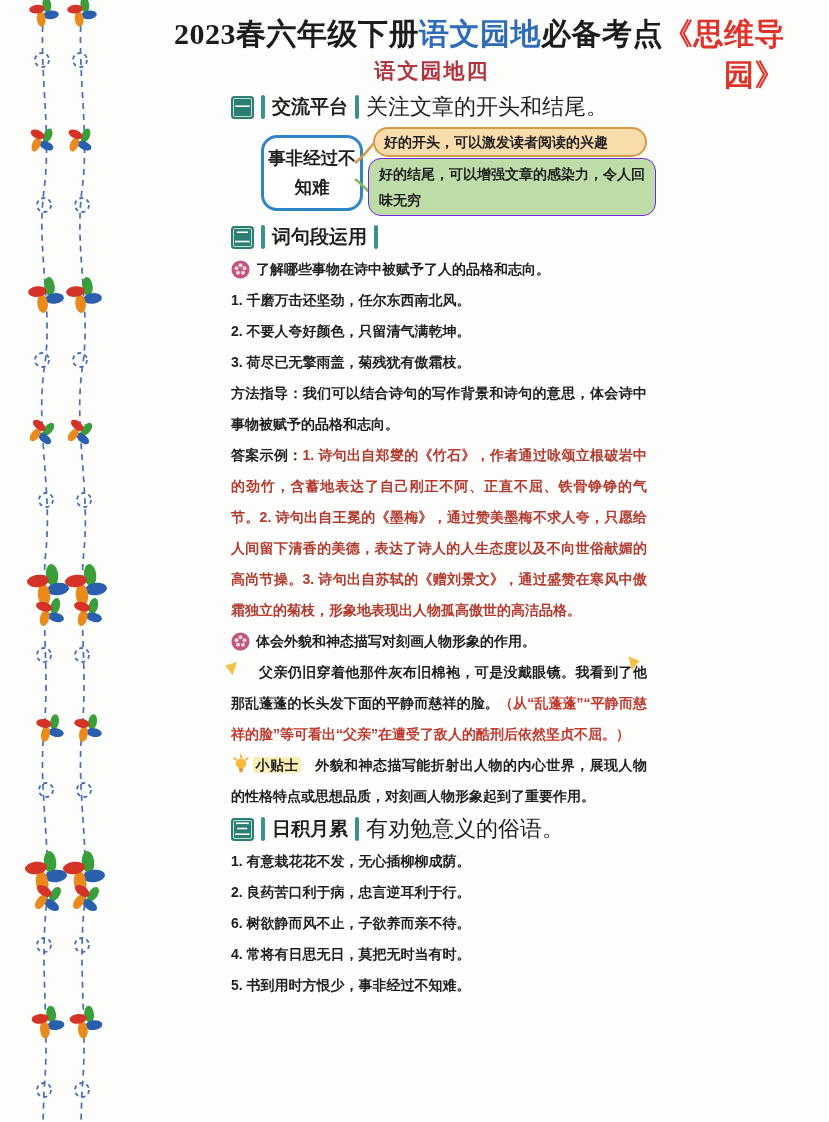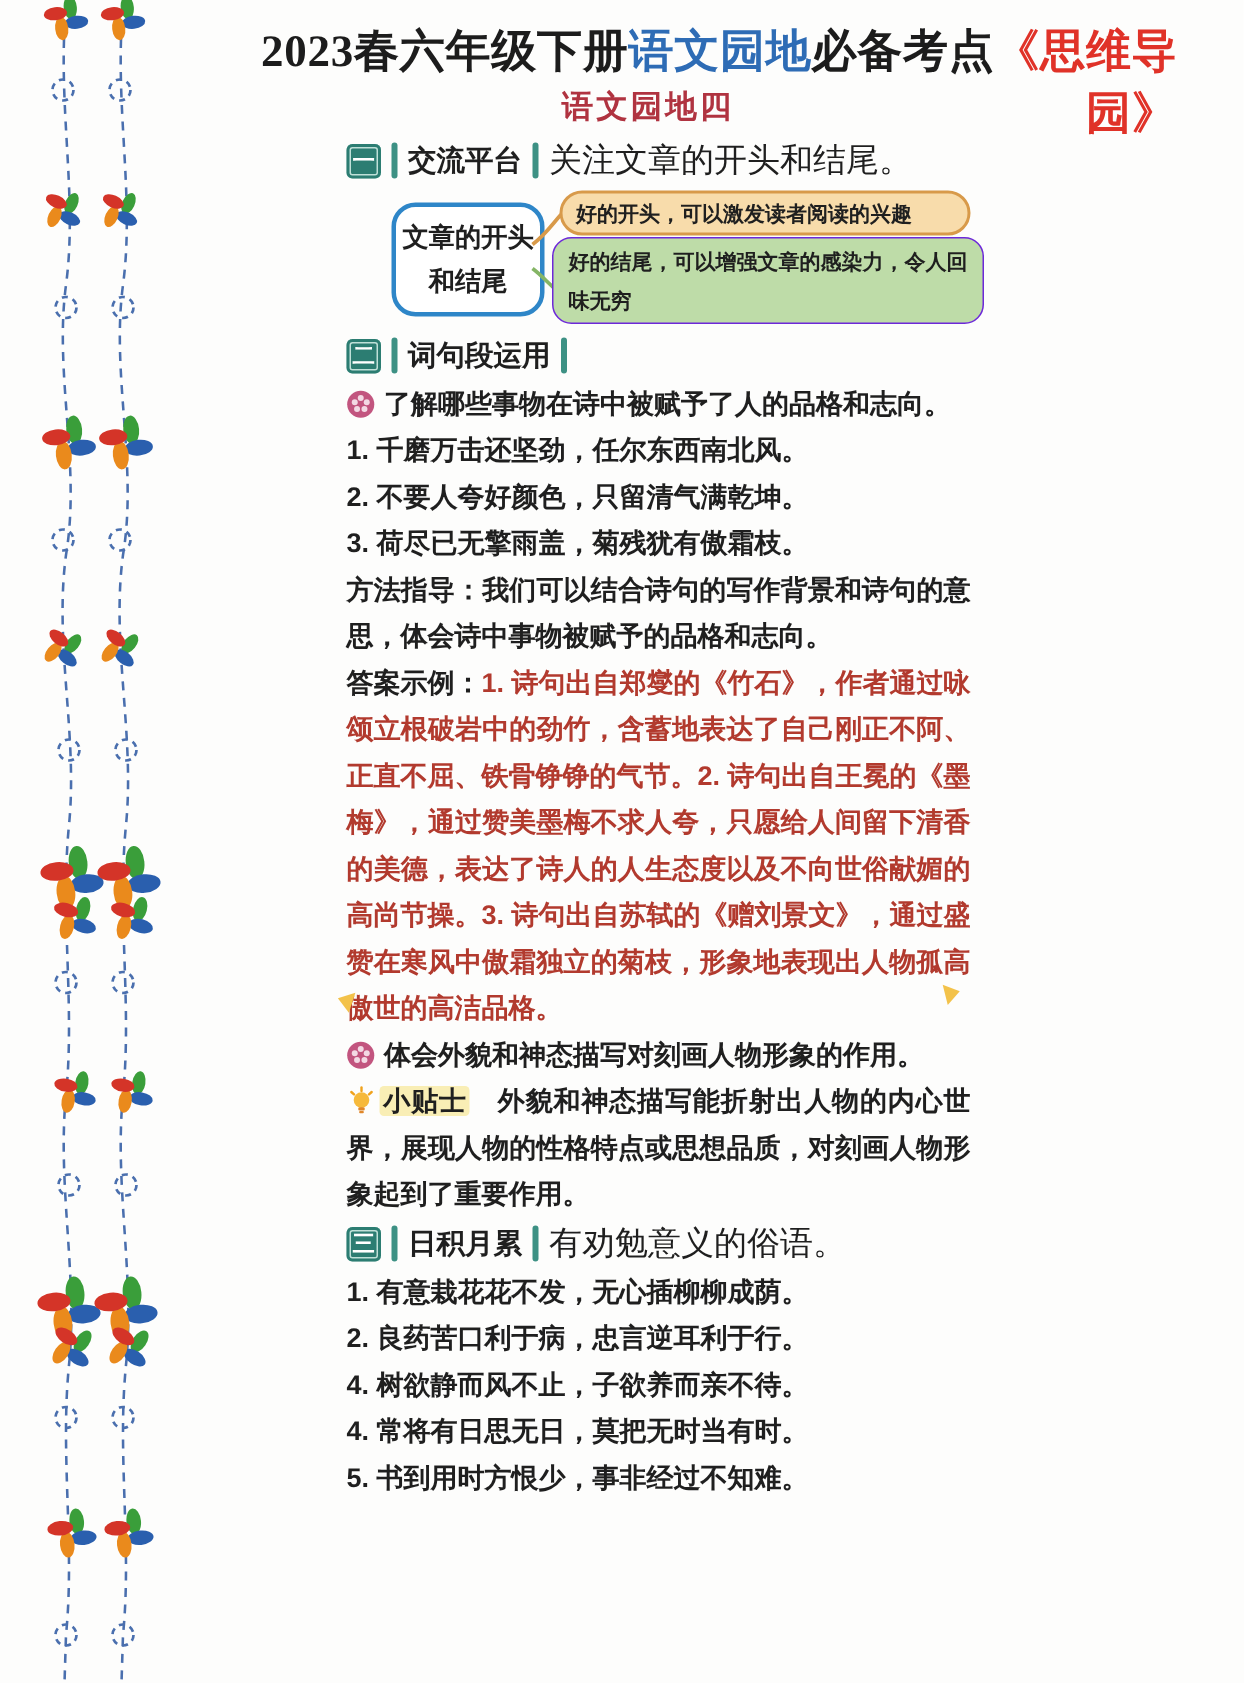--- a/index.html
+++ b/index.html
@@ -10,21 +10,21 @@
   .deco{position:absolute;left:8px;top:0;}
 
   
   .title{position:absolute;left:120px;top:14px;width:665px;text-align:right;
          font-family:"Liberation Serif",serif;font-size:30px;font-weight:700;letter-spacing:.5px;}
   .subtitle{position:absolute;left:132px;top:57px;width:600px;text-align:center;
             font-size:21px;font-weight:700;color:#b03340;letter-spacing:2px;}
 
   
   .content{position:absolute;left:231px;top:90px;width:416px;color:#1f1f1f;}
-  .content p{margin:0;font-size:18px;line-height:31px;font-weight:600;
+  .content p{margin:0;font-size:14px;line-height:31px;font-weight:600;
              text-align:justify;text-justify:inter-character;}
 
   .sec-head{display:flex;align-items:center;height:30px;margin-top:2px;}
   .sec-num{width:23px;height:23px;border-radius:4px;background:#2c7d72;color:#fff;
            font-size:15px;font-weight:700;display:flex;align-items:center;justify-content:center;
            box-shadow:inset 0 0 0 2px #2c7d72, inset 0 0 0 3px #bfe0d8;flex:0 0 auto;}
   .sec-bar{width:4px;height:24px;background:#3d9184;border-radius:2px;margin:0 7px;flex:0 0 auto;}
   .sec-title{font-size:19px;font-weight:700;text-align:center;}
   .sec-tag{font-size:22px;font-weight:400;}
 
@@ -127,21 +127,21 @@
 
     <div class="sec-head">
       <span class="sec-num">一</span>
       <span class="sec-bar"></span>
       <span class="sec-title">交流平台</span>
       <span class="sec-bar"></span>
       <span class="sec-tag">关注文章的开头和结尾。</span>
     </div>
 
     <div class="diagram">
-      <div class="bubble">文章的开头和结尾</div>
+      <div class="bubble">事非经过不知难</div>
       <svg class="connector" width="26" height="72" viewBox="0 0 26 72">
         <path d="M6,26 C14,20 18,14 25,6" fill="none" stroke="#d89a4a" stroke-width="2.5"></path>
         <path d="M6,42 C14,48 16,52 24,58" fill="none" stroke="#85b565" stroke-width="2.5"></path>
       </svg>
       <div class="branch1">好的开头，可以激发读者阅读的兴趣</div>
       <div class="branch2">好的结尾，可以增强文章的感染力，令人回味无穷</div>
     </div>
 
     <div class="sec-head" style="margin-bottom:2px;">
       <span class="sec-num">二</span>
@@ -181,20 +181,21 @@
             <circle cx="14.2" cy="8.6" r="2.1"></circle>
             <circle cx="12.6" cy="13.4" r="2.1"></circle>
           <circle cx="7.4" cy="13.4" r="2.1"></circle>
             <circle cx="5.8" cy="8.6" r="2.1"></circle>
         </g>
         <circle cx="10" cy="10" r="1.7" fill="#c2557f"></circle>
       </svg>
       <p style="font-weight:700;">体会外貌和神态描写对刻画人物形象的作用。</p>
     </div>
 
+    <p class="indent"><span>父亲仍旧穿着他那件灰布旧棉袍，可是没戴眼镜。我看到了他那乱蓬蓬的长头发下面的平静而慈祥的脸。</span><span class="redp">（从“乱蓬蓬”“平静而慈祥的脸”等可看出“父亲”在遭受了敌人的酷刑后依然坚贞不屈。）</span></p>
 
     <p><svg class="bulb" viewBox="0 0 20 19">
           <g stroke="#f0a21c" stroke-width="1.6" stroke-linecap="round">
             <line x1="10" y1="1" x2="10" y2="3.4"></line>
             <line x1="3.2" y1="4" x2="5" y2="5.6"></line>
             <line x1="16.8" y1="4" x2="15" y2="5.6"></line>
           </g>
           <circle cx="10" cy="9.4" r="5.2" fill="#f6b93b"></circle>
           <rect x="7.8" y="14.2" width="4.4" height="2.2" rx="1" fill="#e0872a"></rect>
           <rect x="8.4" y="16.6" width="3.2" height="1.6" rx="0.8" fill="#e0872a"></rect>
@@ -203,21 +204,21 @@
     <div class="sec-head" style="margin-bottom:2px;">
       <span class="sec-num">三</span>
       <span class="sec-bar"></span>
       <span class="sec-title">日积月累</span>
       <span class="sec-bar"></span>
       <span class="sec-tag">有劝勉意义的俗语。</span>
     </div>
 
     <p>1. 有意栽花花不发，无心插柳柳成荫。</p>
     <p>2. 良药苦口利于病，忠言逆耳利于行。</p>
-    <p>4. 树欲静而风不止，子欲养而亲不待。</p>
+    <p>6. 树欲静而风不止，子欲养而亲不待。</p>
     <p>4. 常将有日思无日，莫把无时当有时。</p>
     <p>5. 书到用时方恨少，事非经过不知难。</p>
 
   </div>
 
   <div class="mark mark-l"></div>
   <div class="mark mark-r"></div>
 
 </div>
 

